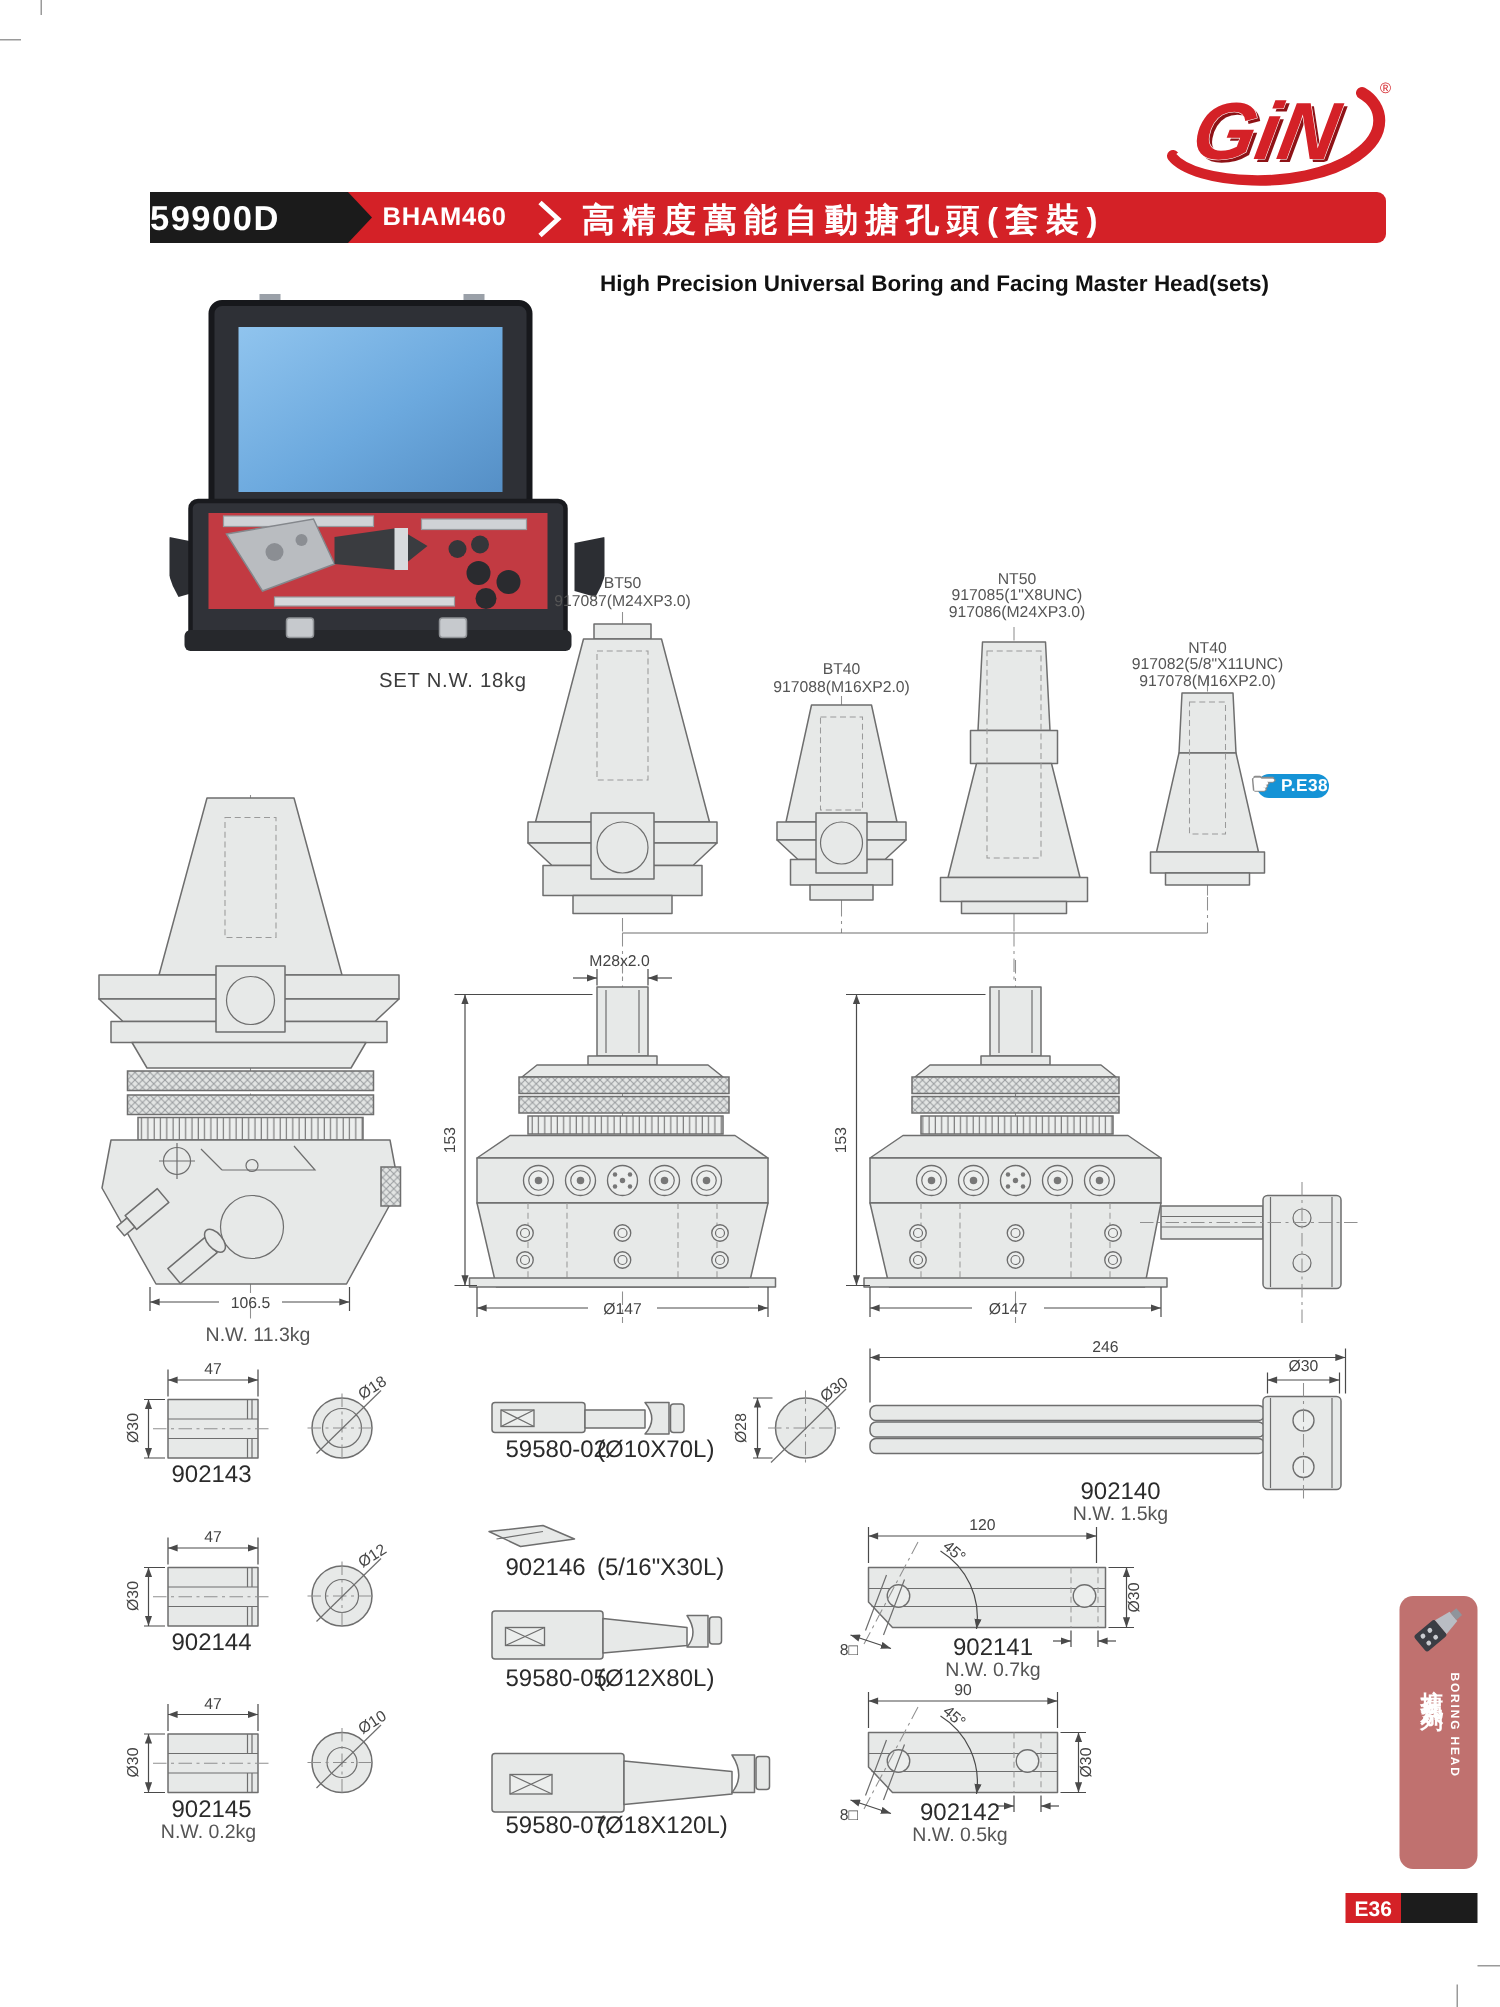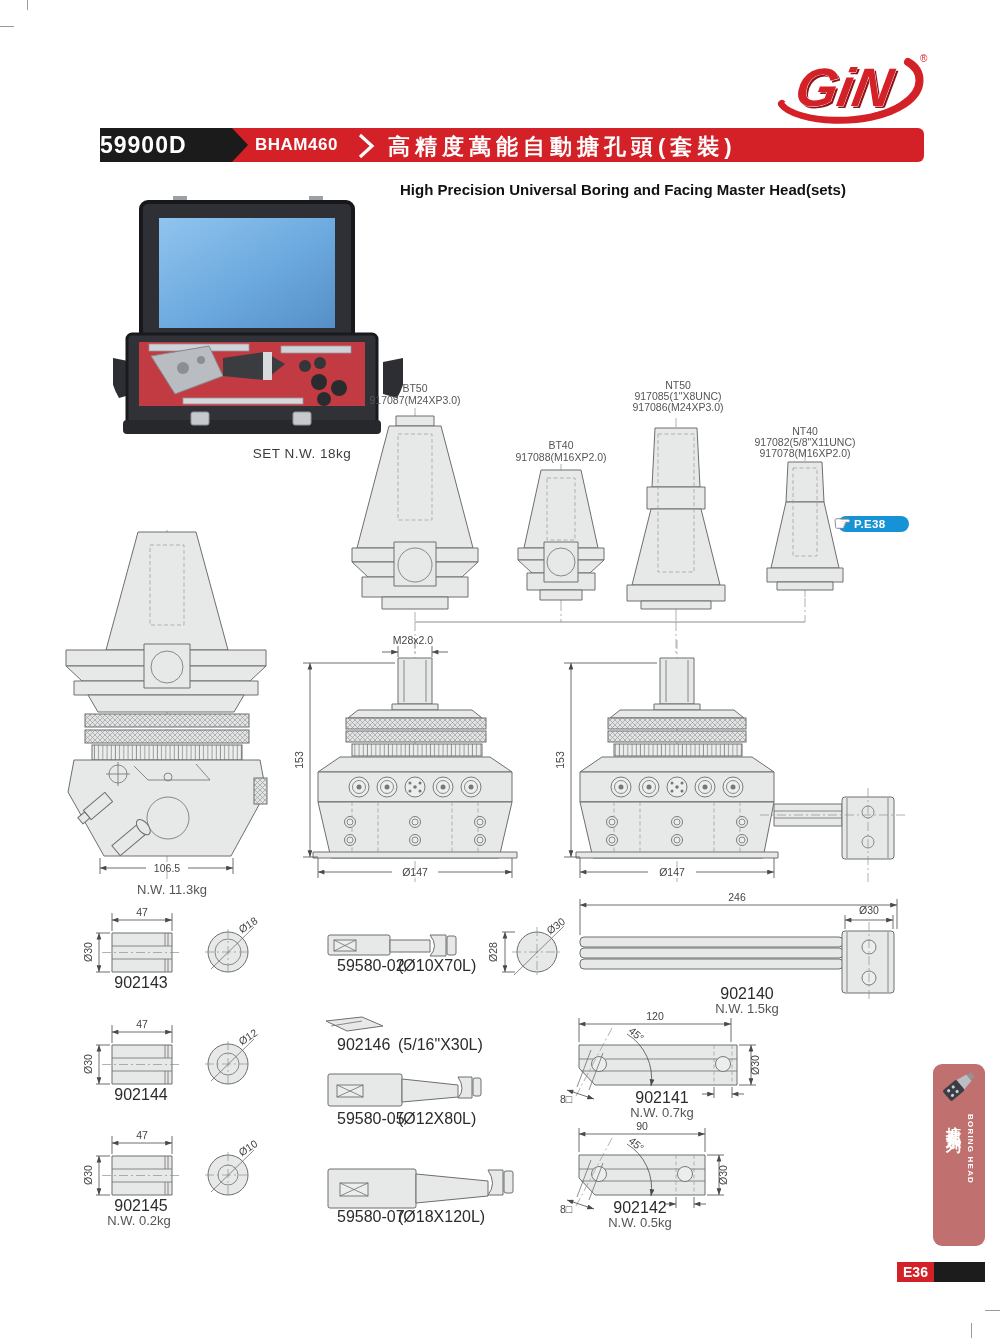--- a/index.html
+++ b/index.html
@@ -22,21 +22,21 @@
             font-weight:bold;font-size:15px;color:#111;margin-top:14px;}
 
   .caption{position:absolute;left:232px;top:446px;width:140px;text-align:center;
            font-weight:normal;font-size:13.5px;color:#3c3c3c;letter-spacing:0.5px;}
 
   
   .pe-badge{position:absolute;left:834px;top:514px;display:flex;align-items:center;}
   .pe-hand{color:#fff;font-size:19px;line-height:19px;margin-right:-13px;position:relative;z-index:2;
            text-shadow:1px 0 #8c8c8c,-1px 0 #8c8c8c,0 1px #8c8c8c,0 -1px #8c8c8c;}
   .pe-pill{background:#1593d6;color:#fff;font-weight:bold;font-size:11.5px;
-           padding:2px 24px 2px 16px;border-radius:10px;letter-spacing:0.3px;}
+           padding:2px 1px 2px 16px;border-radius:10px;letter-spacing:0.3px;}
 
   
   .tab{position:absolute;left:933px;top:1064px;width:52px;height:182px;background:#c0716f;border-radius:9px;}
   .tab-cols{display:flex;flex-direction:row;justify-content:center;gap:3px;margin-top:2px;}
   .tab-zh{writing-mode:vertical-rl;color:#fff;font-size:15px;font-weight:bold;letter-spacing:4px;}
   .tab-en{writing-mode:vertical-rl;color:#fff;font-size:8px;font-weight:bold;letter-spacing:1.2px;}
 
   
   .pg-red{position:absolute;left:897px;top:1262px;width:37px;height:20px;background:#d42127;
           color:#fff;font-weight:bold;font-size:14px;text-align:center;line-height:20px;}

